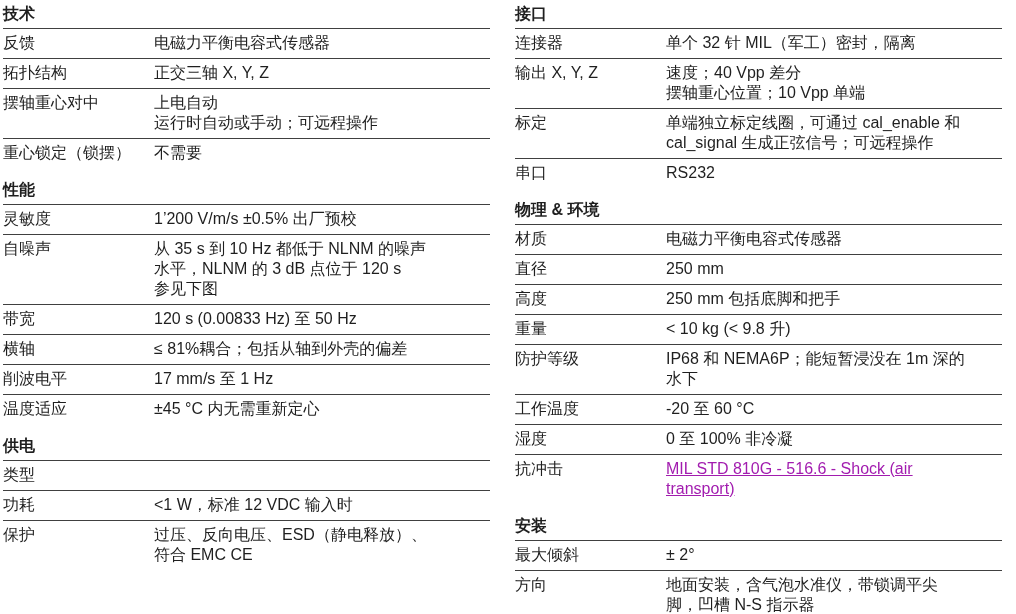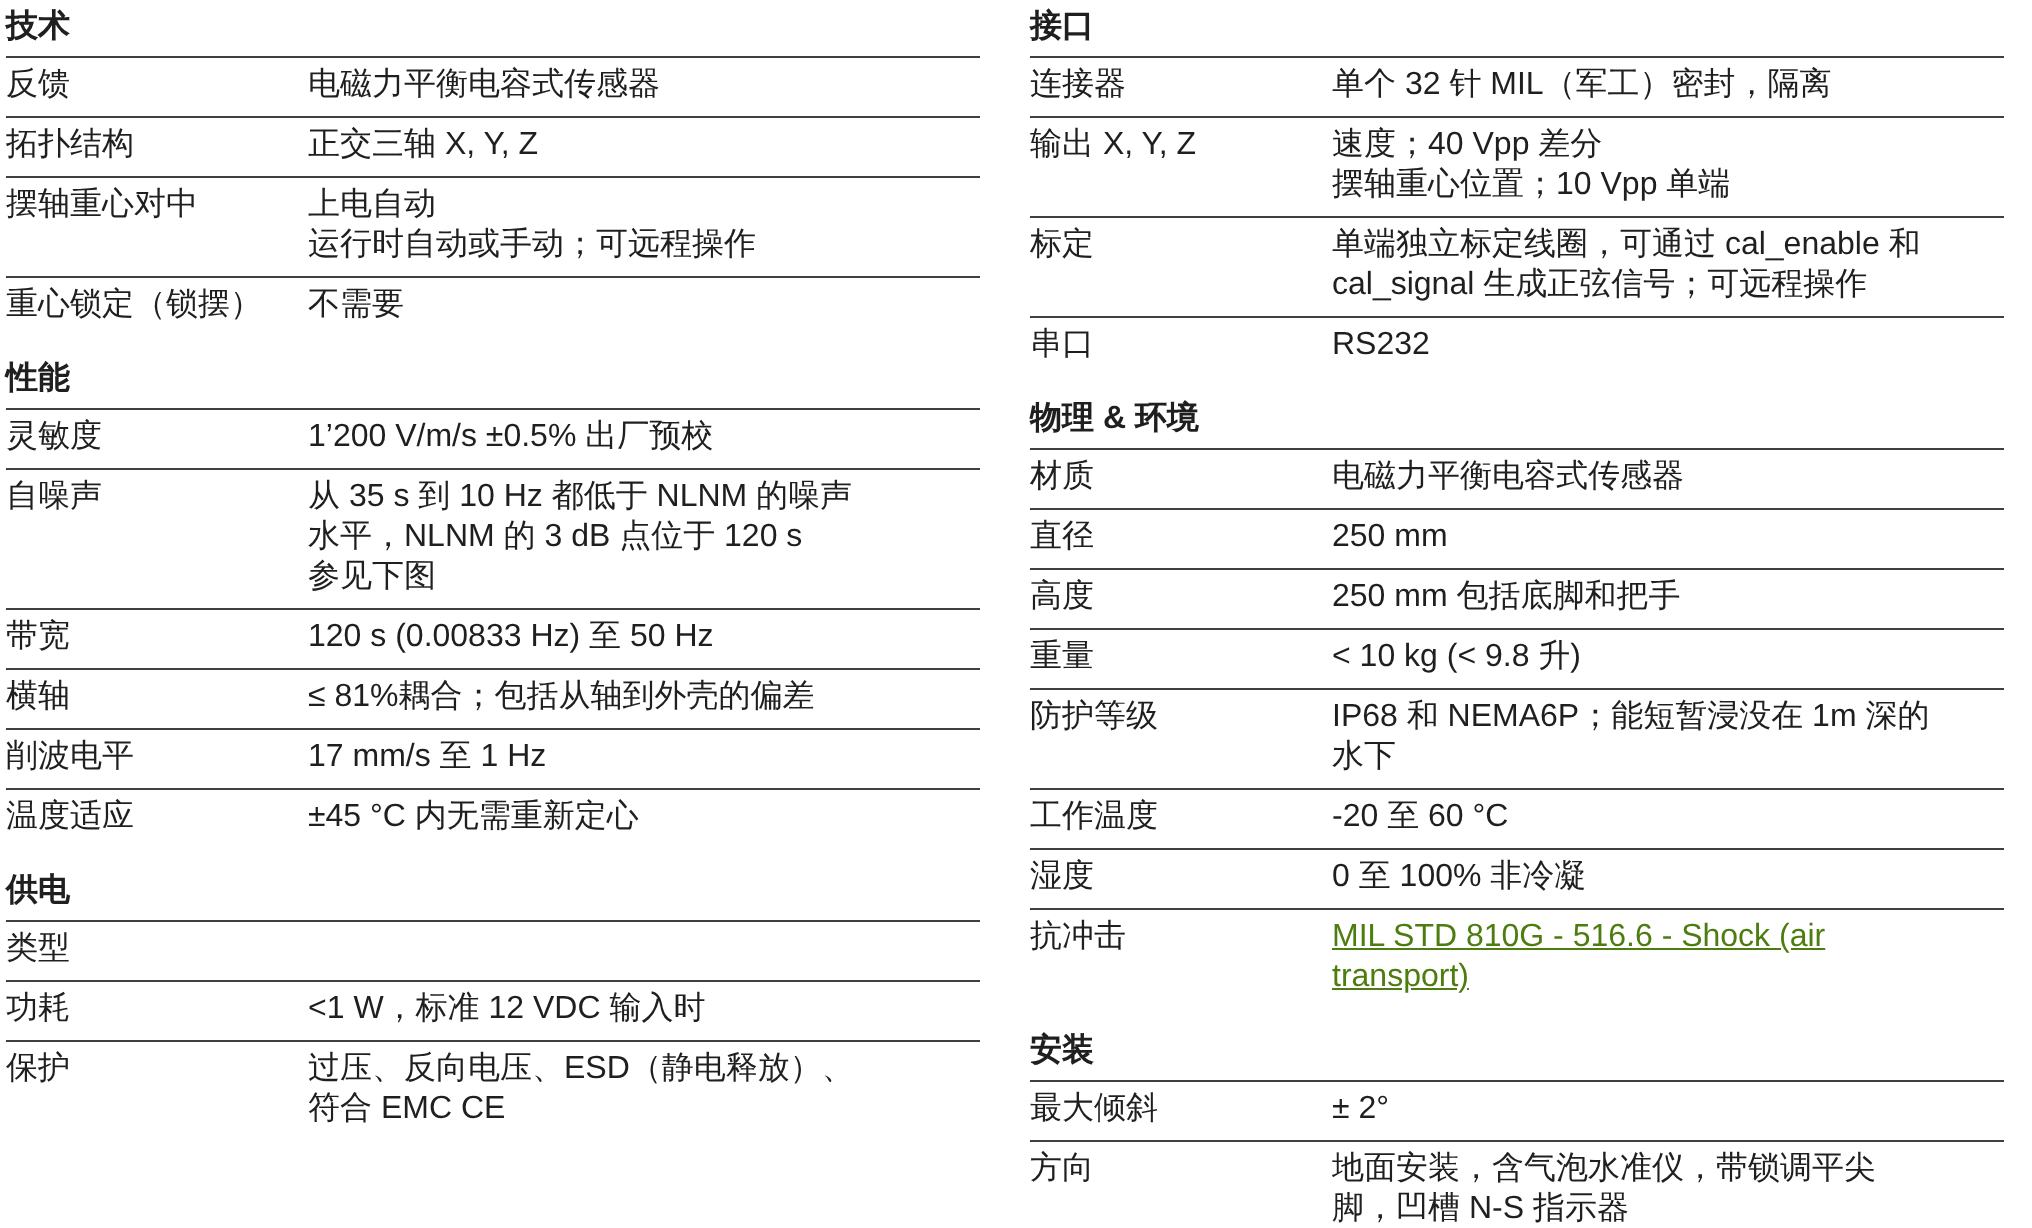--- a/index.html
+++ b/index.html
@@ -51,21 +51,21 @@
     flex: 0 0 147px;
     padding-right: 4px;
   }
   .value {
     flex: 1;
   }
   .value .line {
     min-height: 20px;
   }
   .value a {
-    color: #4d7c0f;
+    color: #a21caf;
     text-decoration: underline;
   }
 </style>
 </head>
 <body>
 
 <div class="page">
   <div class="col">
   <section class="section">
     <h2 class="section-title">技术</h2>

